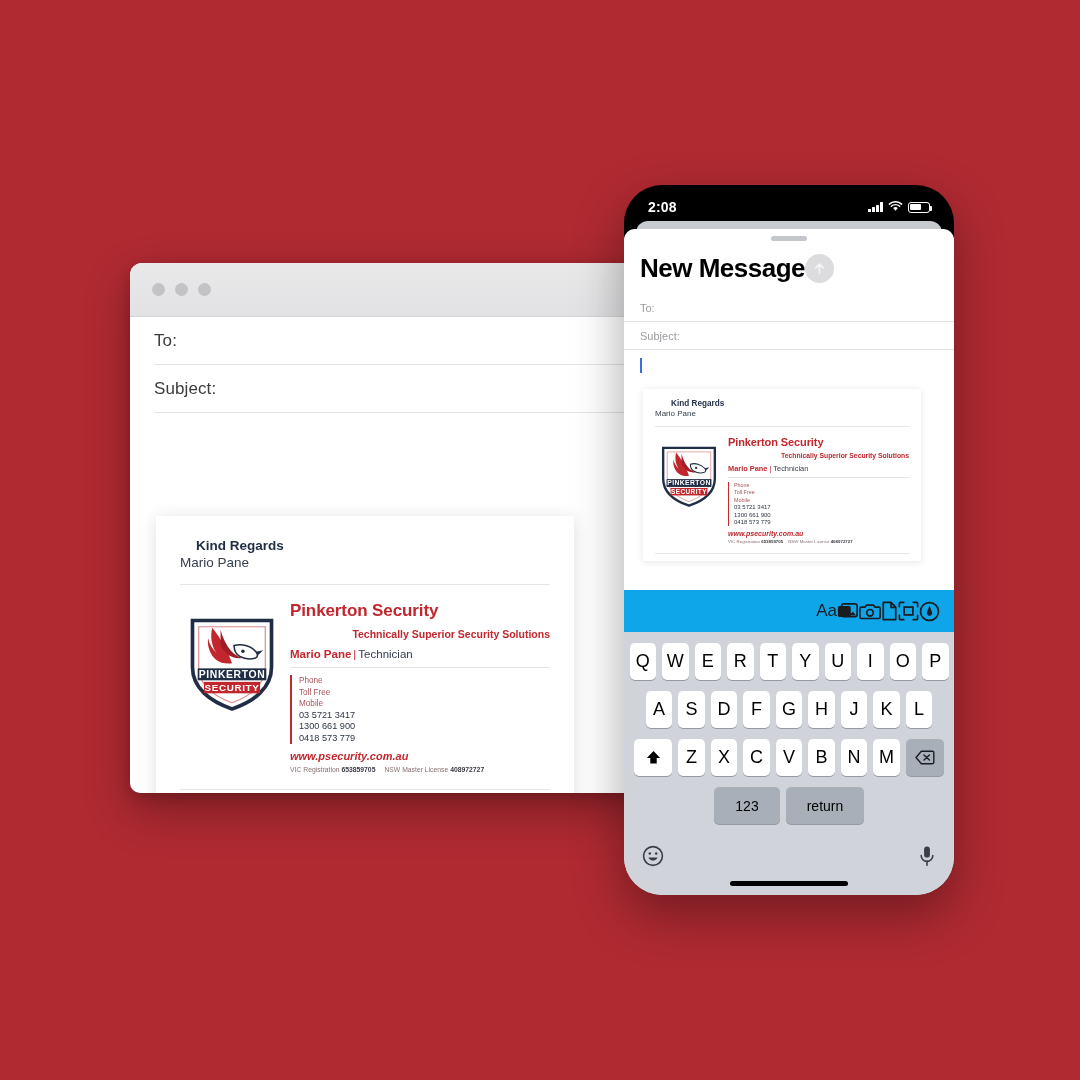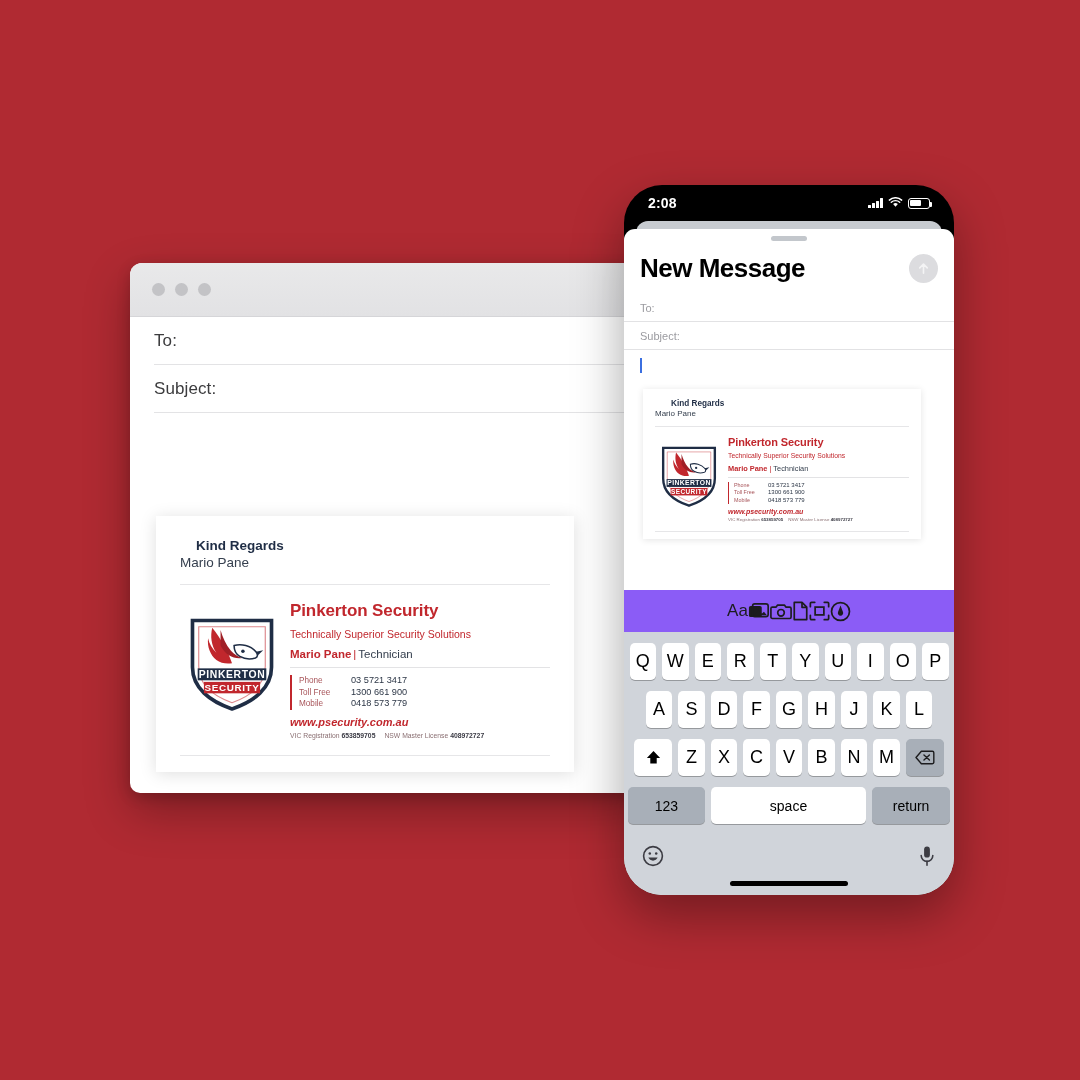--- a/index.html
+++ b/index.html
@@ -63,33 +63,34 @@
 
   .sig-body{ display:flex; align-items:flex-start; padding:16px 0 0 0; }
   .sig-logo-wrap{ width:104px; flex:0 0 104px; padding-top:6px; }
   .sig-info{ flex:1; padding-left:6px; }
 
   .sig-company{
     font-size:17px; font-weight:bold; color:#C1272D;
     letter-spacing:-.1px;
   }
   .sig-tagline{
-    font-size:10.5px; font-weight:normal; color:#C1272D;
+    font-size:10.5px; font-weight:bold; color:#C1272D;
     margin-top:7px;
+    text-align:right;
   }
   .sig-person{
     font-size:11.5px; margin-top:8px; color:#36404f;
   }
   .sig-person b{ color:#C1272D; }
   .sig-person .pipe{ color:#C1272D; padding:0 2px; }
   .sig-hr{ height:1px; background:#e3e3e5; margin:7px 0 0 0; }
 
   .sig-contacts{
     display:flex; margin-top:7px;
-    border-left:2.5px solid #C1272D; padding-left:7px;
+    border-left:2.5px solid #C1272D; padding-left:7px;flex-direction:column;
   }
   .sig-c-labels{ width:52px; }
   .sig-c-label{ font-size:8.2px; color:#a8555a; line-height:11.5px; }
   .sig-c-values{ }
   .sig-c-value{ font-size:9.2px; color:#2c3646; line-height:11.5px; }
 
   .sig-web{
     font-size:11px; font-weight:bold; font-style:italic;
     color:#C1272D; margin-top:6px;
   }
@@ -109,21 +110,21 @@
   #phone{
     position:absolute;
     left:624px; top:185px;
     width:330px; height:710px;
     background:#000;
     border-radius:38px;
     box-shadow:0 20px 50px rgba(0,0,0,.35);
     overflow:hidden;
   }
   #statusbar{
-    height:36px; position:relative;
+    height:44px; position:relative;
     display:flex; align-items:center;
     padding:0 24px;
     color:#fff;
   }
   #sb-time{ font-size:14px; font-weight:bold; letter-spacing:.2px; }
   #sb-right{
     margin-left:auto; display:flex; align-items:center; gap:5px;
   }
   .bars{ display:flex; align-items:flex-end; gap:1.5px; height:10px; }
   .bars i{ width:2.6px; background:#fff; border-radius:.5px; display:block; }
@@ -150,21 +151,21 @@
     background:#fff; border-radius:11px 11px 0 0;
     overflow:hidden;
   }
   #grabber{
     width:36px; height:5px; border-radius:3px; background:#c3c7cc;
     margin:7px auto 0 auto;
   }
   #cancel-row{ padding:9px 16px 0 16px; }
   #cancel-btn{ font-size:15px; color:#3b82f6; }
   #nm-row{
-    display:flex; align-items:center; justify-content:space-between;
+    display:flex; align-items:center; 
     padding:12px 16px 10px 16px;
   }
   #nm-title{ font-size:26px; font-weight:bold; color:#000; letter-spacing:-.5px; }
   #send-btn{
     width:29px; height:29px; border-radius:50%;
     background:#dcdcdf; display:flex; align-items:center; justify-content:center;
   }
   #send-btn svg{ display:block; }
 
   .ph-field{
@@ -208,40 +209,40 @@
   #ph-signature .sig-foot-rule{ margin-top:9px; }
   #ph-signature .sig-pad{ height:7px; }
 
   
   #keyboard{
     position:absolute; left:0; right:0; bottom:0;
     background:#d0d4da;
   }
   #kb-toolbar{
     height:42px; display:flex; align-items:center;
-    justify-content:center; padding:16px 14px;
-    background:#8b5cf6;
+    justify-content:flex-end; padding:16px 14px;
+    background:#0ea5e9;
   }
   #kb-toolbar .tb-icon{ color:#1c1c1e; display:flex; align-items:center; }
   .kb-row{
     display:flex; justify-content:center; gap:6px;
     margin-bottom:11px;
   }
   #kb-rows{ padding:11px 4px 0 4px; }
   .key{
     width:26.5px; height:37px;
     background:#fff; border-radius:5px;
     display:flex; align-items:center; justify-content:center;
     font-size:18px; color:#000;
     box-shadow:0 1px 0 rgba(0,0,0,.28);
   }
   .key.dark{ background:#a8afb8; }
   .key.wide{ width:38px; }
   #row-bottom{ gap:6px; }
-  .key.num{ width:77px; font-size:14px; background:#a8afb8; }
+  .key.num{ width:66px; font-size:14px; background:#a8afb8; }
   .key.space{ width:156px; font-size:14px; }
   .key.ret{ width:78px; font-size:14px; background:#a8afb8; }
   #kb-foot{
     height:46px; display:flex; align-items:center;
     justify-content:space-between; padding:0 18px;
   }
   #home-indicator{
     width:118px; height:5px; border-radius:3px; background:#000;
     margin:0 auto 9px auto;
   }
@@ -529,21 +530,20 @@
           <span class="key wide dark">
             <svg width="20" height="15" viewBox="0 0 21 16">
               <path d="M6.6 1.4 H18.4 a1.5 1.5 0 0 1 1.5 1.5 v10.2 a1.5 1.5 0 0 1 -1.5 1.5
                        H6.6 L0.9 8 Z" fill="none" stroke="#1c1c1e" stroke-width="1.5" stroke-linejoin="round"></path>
               <path d="M9.4 5.4 L15.2 10.6 M15.2 5.4 L9.4 10.6" stroke="#1c1c1e" stroke-width="1.5" stroke-linecap="round"></path>
             </svg>
           </span>
         </div>
         <div class="kb-row" id="row-bottom">
           <span class="key num">123</span>
-          <span class="key space">space</span>
           <span class="key ret">return</span>
         </div>
       </div>
 
       <div id="kb-foot">
         <span>
           <svg width="22" height="22" viewBox="0 0 22 22">
             <circle cx="11" cy="11" r="9.4" fill="none" stroke="#3c3c43" stroke-width="1.6"></circle>
             <circle cx="7.8" cy="8.6" r="1.25" fill="#3c3c43"></circle>
             <circle cx="14.2" cy="8.6" r="1.25" fill="#3c3c43"></circle>

